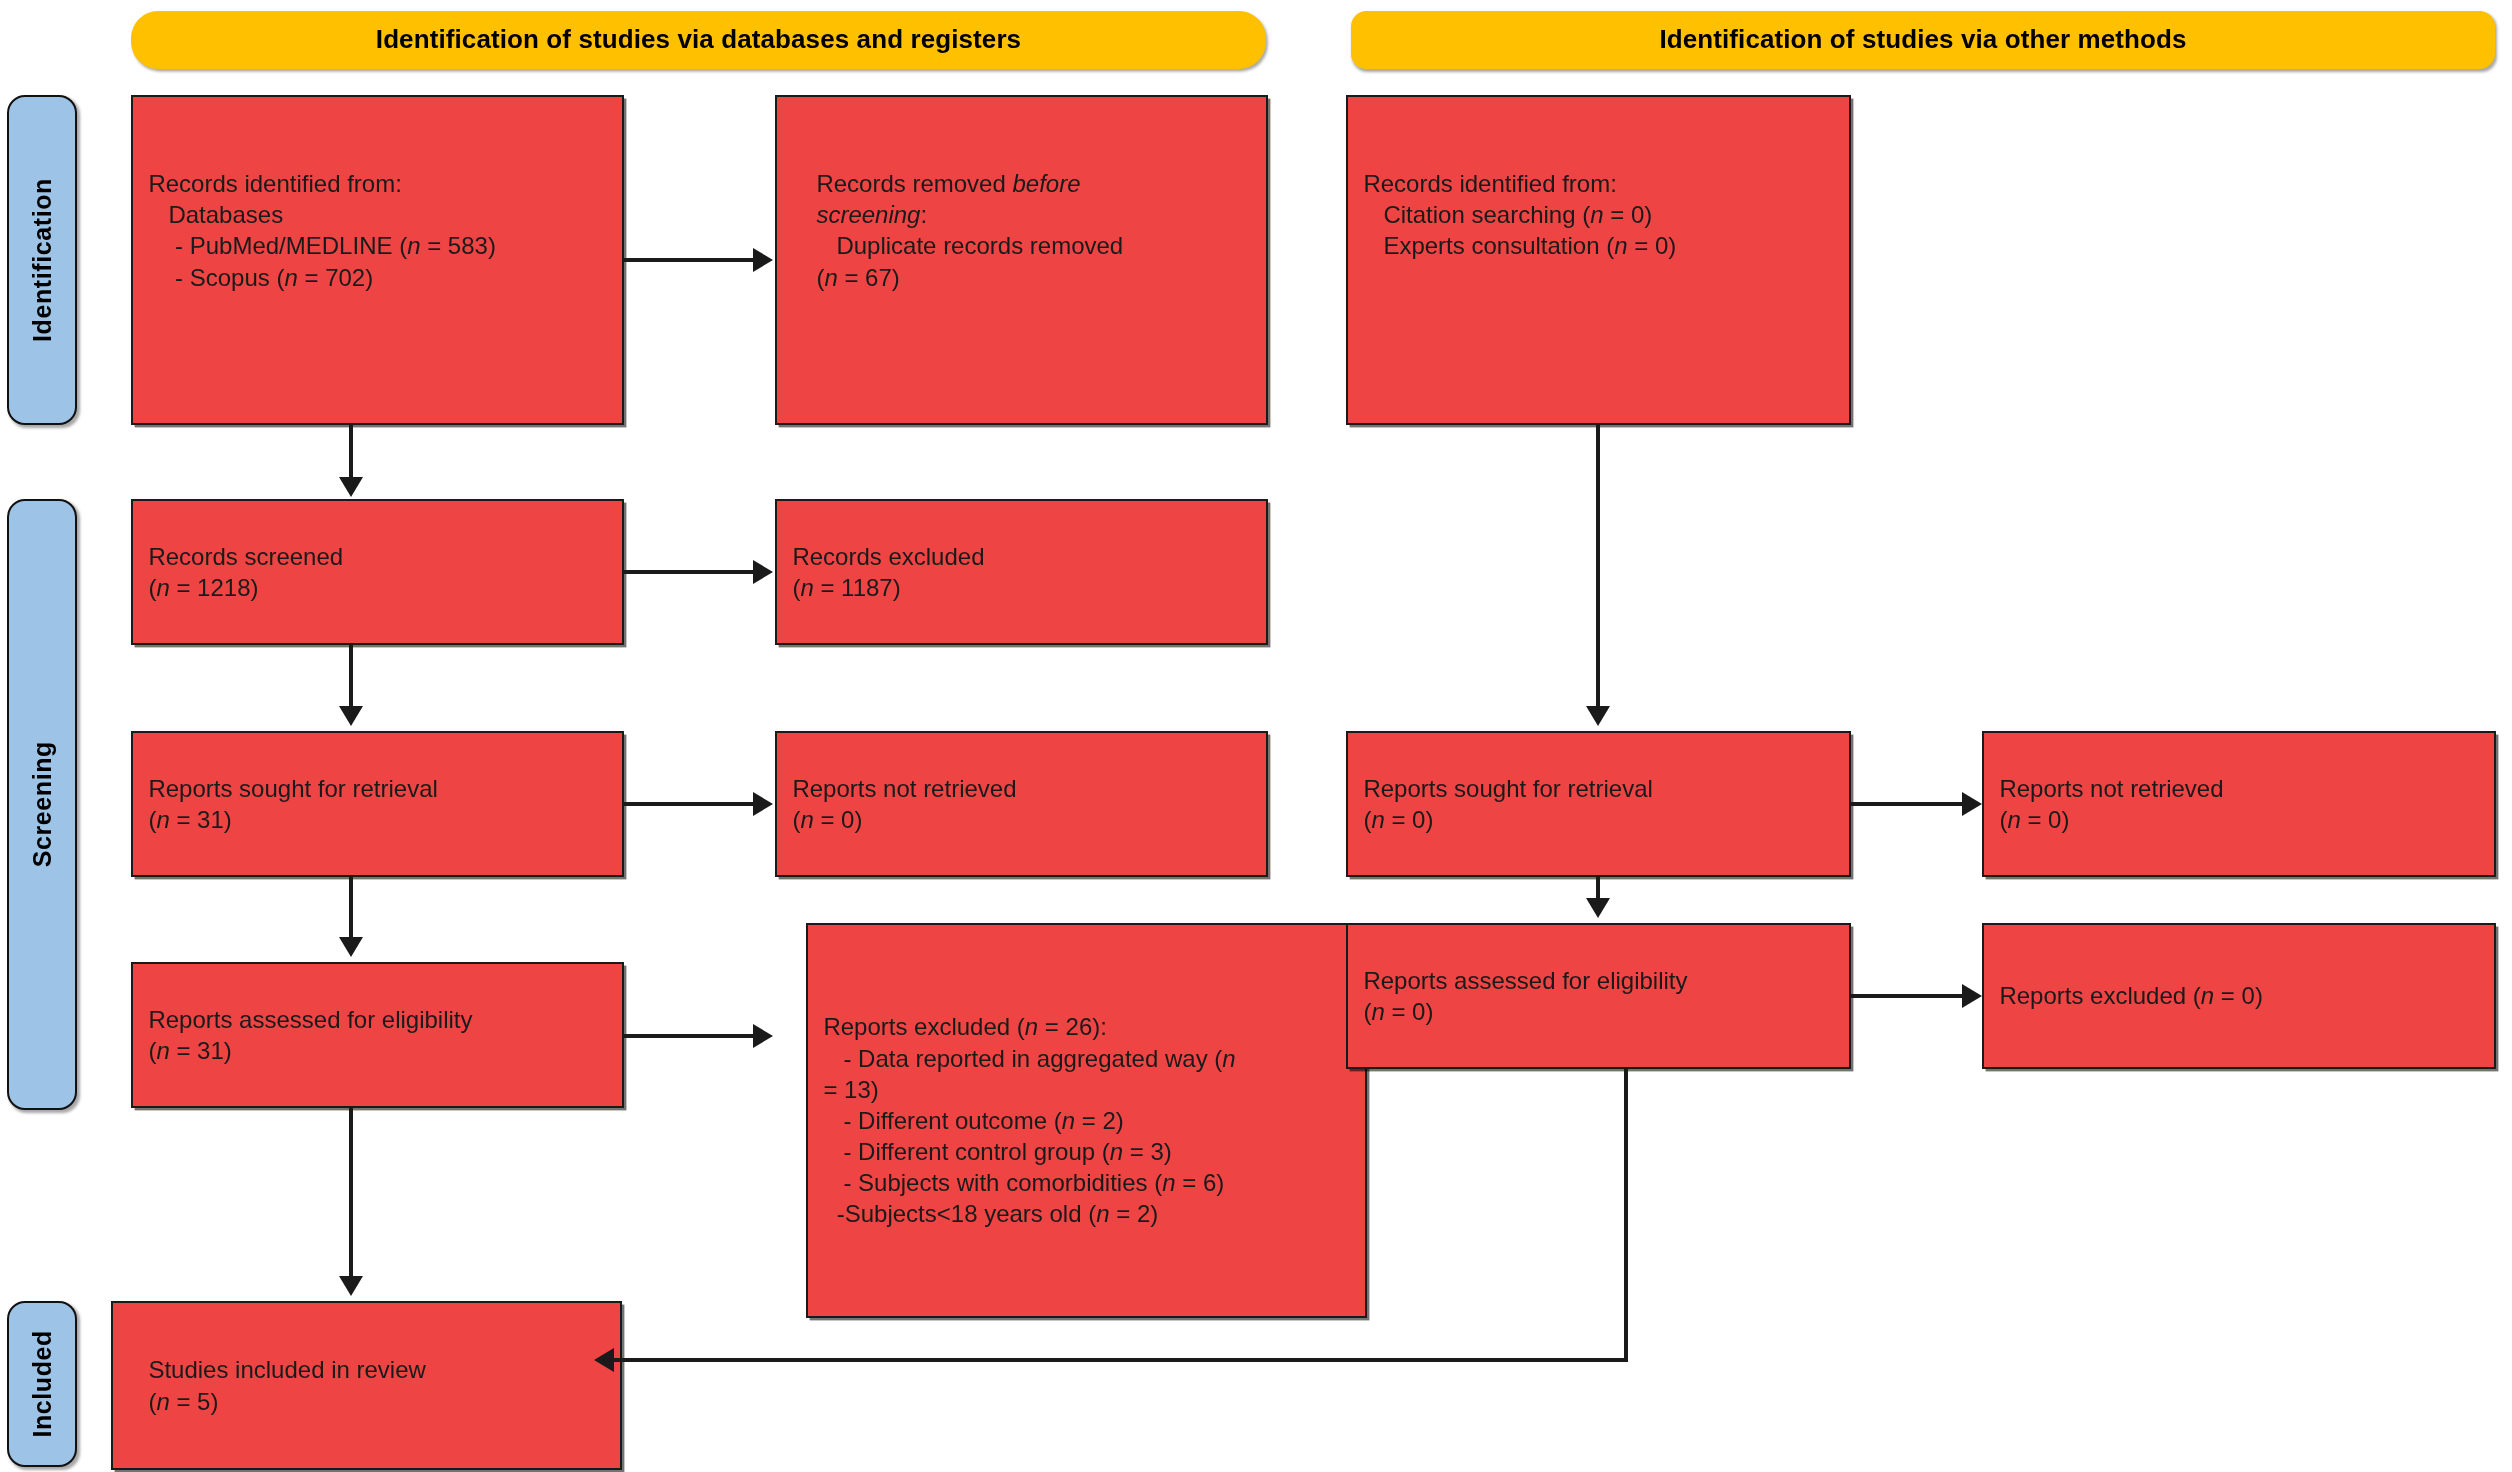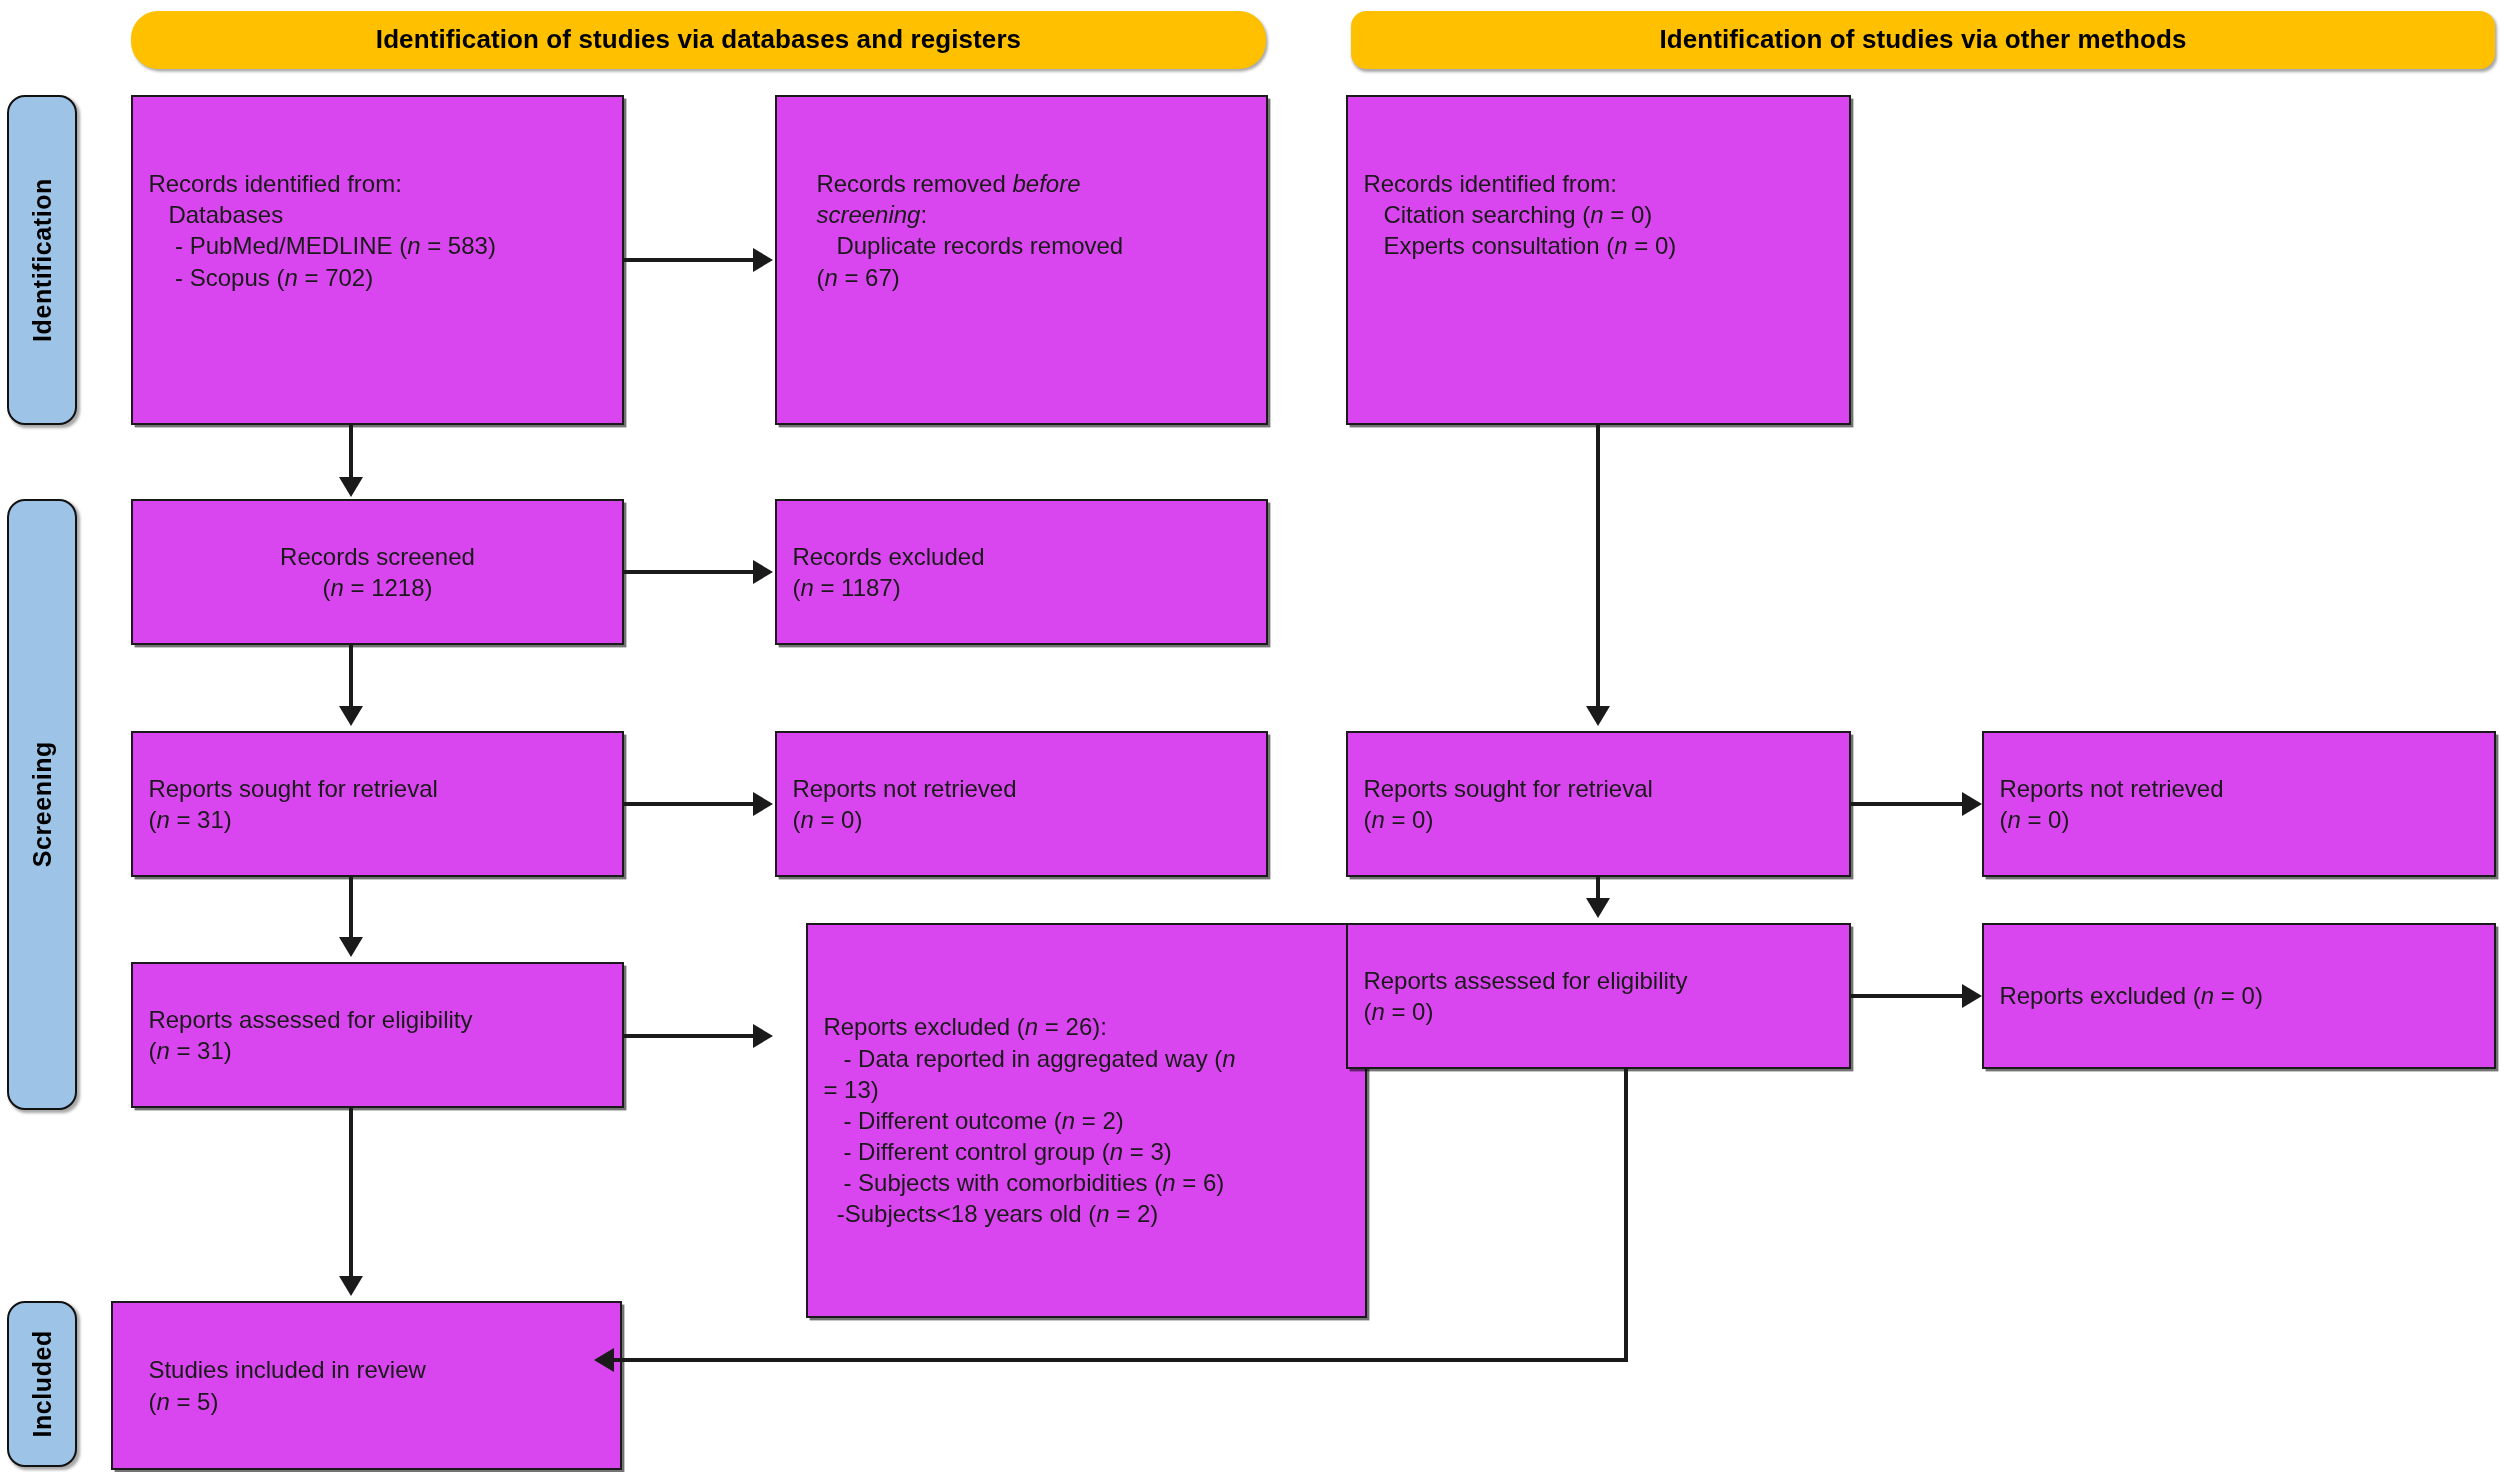--- a/index.html
+++ b/index.html
@@ -7,21 +7,21 @@
   #stage{position:relative;width:2512px;height:1473px;background:#fff;overflow:hidden;}
 
   .hdr{
     position:absolute;background:#FFC000;border-radius:15.4px;
     box-shadow:1.8px 2.4px 3px rgba(0,0,0,.35);
     display:flex;align-items:center;justify-content:center;
     color:#000;font-weight:bold;font-size:26px;letter-spacing:0.1px;
   }
 
   .box{
-    position:absolute;background:#d946ef;border:2.4px solid #1a1a1a;
+    position:absolute;background:#ef4444;border:2.4px solid #1a1a1a;
     box-shadow:3px 3px 0 -0.6px rgba(0,0,0,.55);
     display:flex;align-items:center;
     box-sizing:border-box;
   }
   .box .txt{
     padding:0 15.4px;font-size:24px;line-height:1.30;color:#1a1a1a;
     white-space:pre-wrap;width:100%;
   }
   .box.topalign{align-items:flex-start;}
   .box.topalign .txt{padding-top:71px;}
@@ -80,21 +80,21 @@
     - Scopus (<i class="it">n</i> = 702)</div>
   </div>
 
   <div class="box topalign" style="left:775px;top:95px;width:493px;height:330px;padding-left:24px;">
     <div class="txt">Records removed <i class="it">before</i>
 <i class="it">screening</i>:
    Duplicate records removed
 (<i class="it">n</i> = 67)</div>
   </div>
 
-  <div class="box" style="left:131px;top:499px;width:493px;height:146px;text-align:center;">
+  <div class="box" style="left:131px;top:499px;width:493px;height:146px;">
     <div class="txt">Records screened
 (<i class="it">n</i> = 1218)</div>
   </div>
 
   <div class="box" style="left:775px;top:499px;width:493px;height:146px;">
     <div class="txt">Records excluded
 (<i class="it">n</i> = 1187)</div>
   </div>
 
   <div class="box" style="left:131px;top:731px;width:493px;height:146px;">

